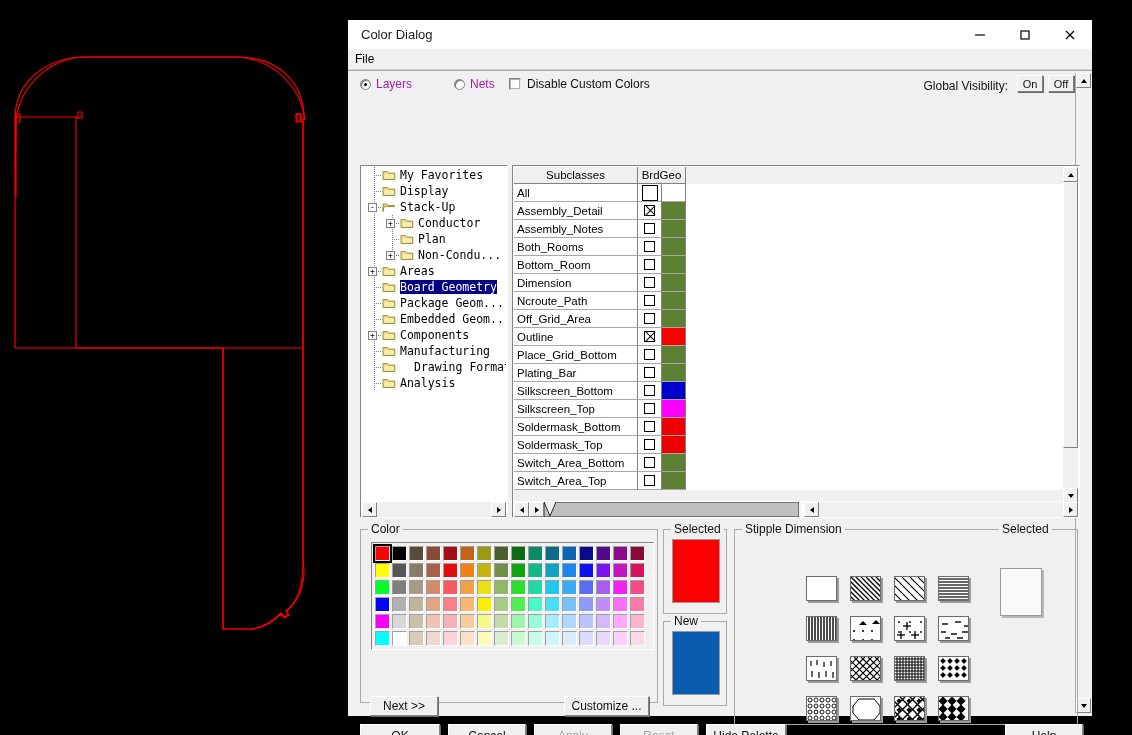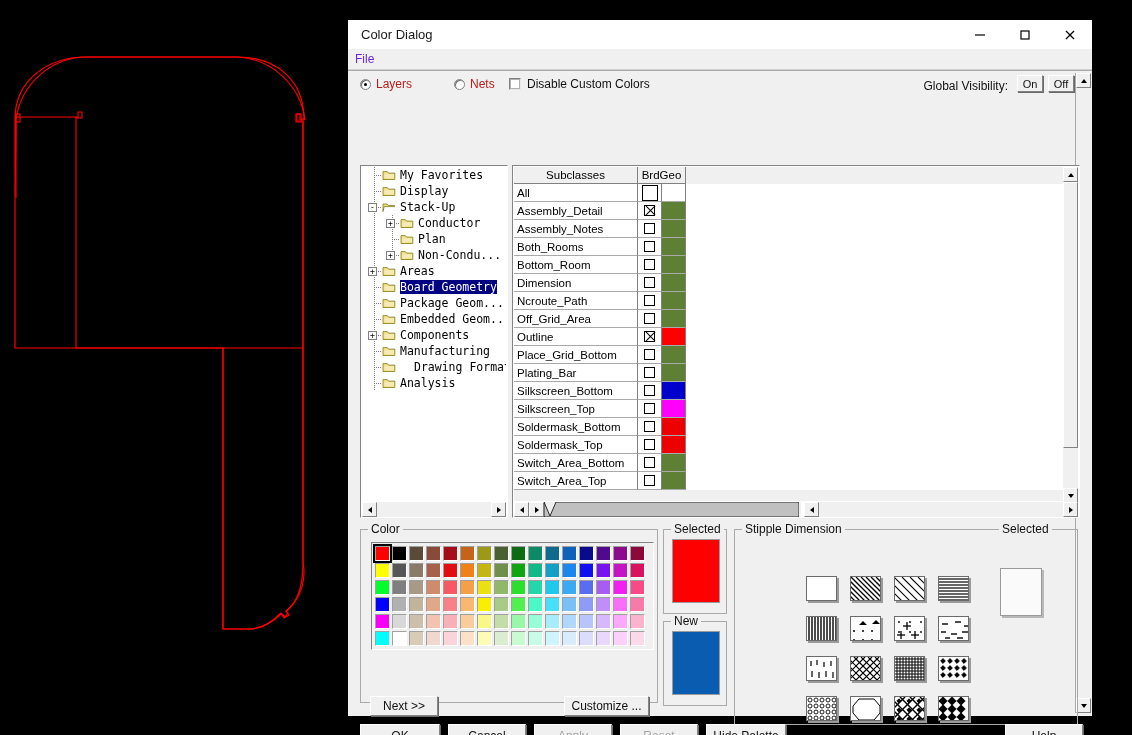--- a/index.html
+++ b/index.html
@@ -13,29 +13,29 @@
   
   #dialog{position:absolute;left:348px;top:20px;width:744px;height:695px;
           background:#f0f0f0;box-sizing:border-box;}
   .titlebar{height:29px;background:#fff;position:relative;}
   .titlebar .ttl{position:absolute;left:13px;top:7px;font-size:13px;color:#1a1a1a;}
   .wbtns{position:absolute;right:0;top:0;display:flex;}
   .wbtn{width:45px;height:29px;display:flex;align-items:center;justify-content:center;
         font-size:14px;color:#000;}
   .wbtn svg{display:block;}
   .menubar{height:20px;background:#f0f0f0;border-bottom:1px solid #d0d0d0;}
-  .menubar .mi{display:inline-block;padding:2px 7px 0 7px;font-size:12px;color:#6d28d9;}
+  .menubar .mi{display:inline-block;padding:2px 7px 0 7px;font-size:12px;color:#000000;}
 
   
   .client{position:relative;height:646px;background:#f0f0f0;
           border-top:1px solid #aaa;box-sizing:border-box;}
 
   
   .optrow{position:relative;height:26px;}
-  .radio{position:absolute;top:6px;display:flex;align-items:center;gap:5px;font-size:12px;color:#b91c1c;}
+  .radio{position:absolute;top:6px;display:flex;align-items:center;gap:5px;font-size:12px;color:#a21caf;}
   .rdot{width:11px;height:11px;border-radius:50%;border:1px solid #808080;
         background:#fff;box-shadow:inset 1px 1px 0 #707070;position:relative;box-sizing:border-box;}
   .rdot.on::after{content:"";position:absolute;left:3px;top:3px;width:3px;height:3px;
         border-radius:50%;background:#000;}
   .cbwrap{position:absolute;top:6px;display:flex;align-items:center;gap:6px;font-size:12px;color:#111;}
   .cbsq{width:12px;height:12px;background:#fff;box-sizing:border-box;
         border-top:1px solid #808080;border-left:1px solid #808080;
         border-right:1px solid #e8e8e8;border-bottom:1px solid #e8e8e8;
         outline:1px solid #b0b0b0;outline-offset:-2px;}
   .gv{position:absolute;right:84px;top:8px;font-size:12px;color:#111;}

